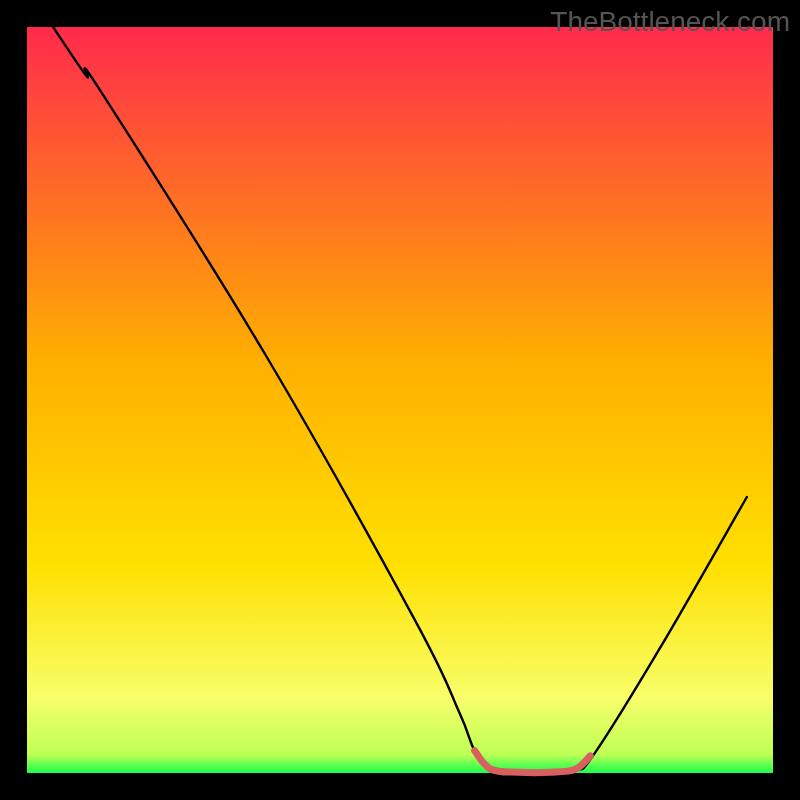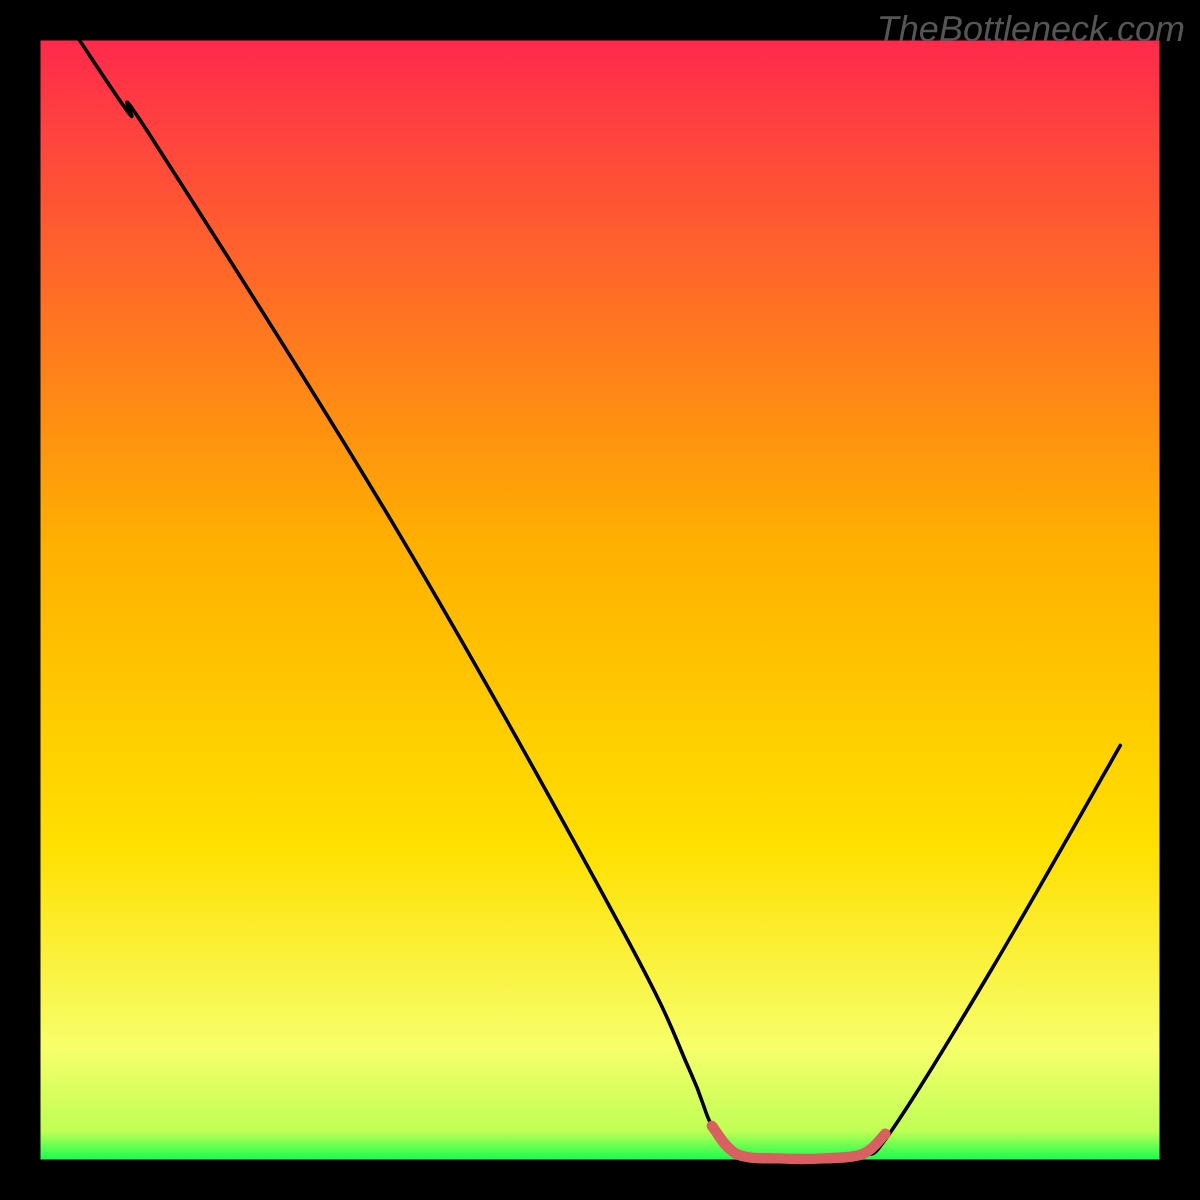--- a/index.html
+++ b/index.html
@@ -15,24 +15,23 @@
     width: 800px;
     height: 800px;
     background: #000;
   }
   .watermark {
     position: absolute;
     top: 6px;
     right: 10px;
     color: #555;
     font-family: Arial, sans-serif;
-    font-size: 24px;
+    font-size: 28px;
     z-index: 5;
     user-select: none;
-    font-style: italic;
   }
   svg {
     display: block;
   }
 </style>
 </head>
 <body>
 
 <div class="frame">
   <div class="watermark">TheBottleneck.com</div>

